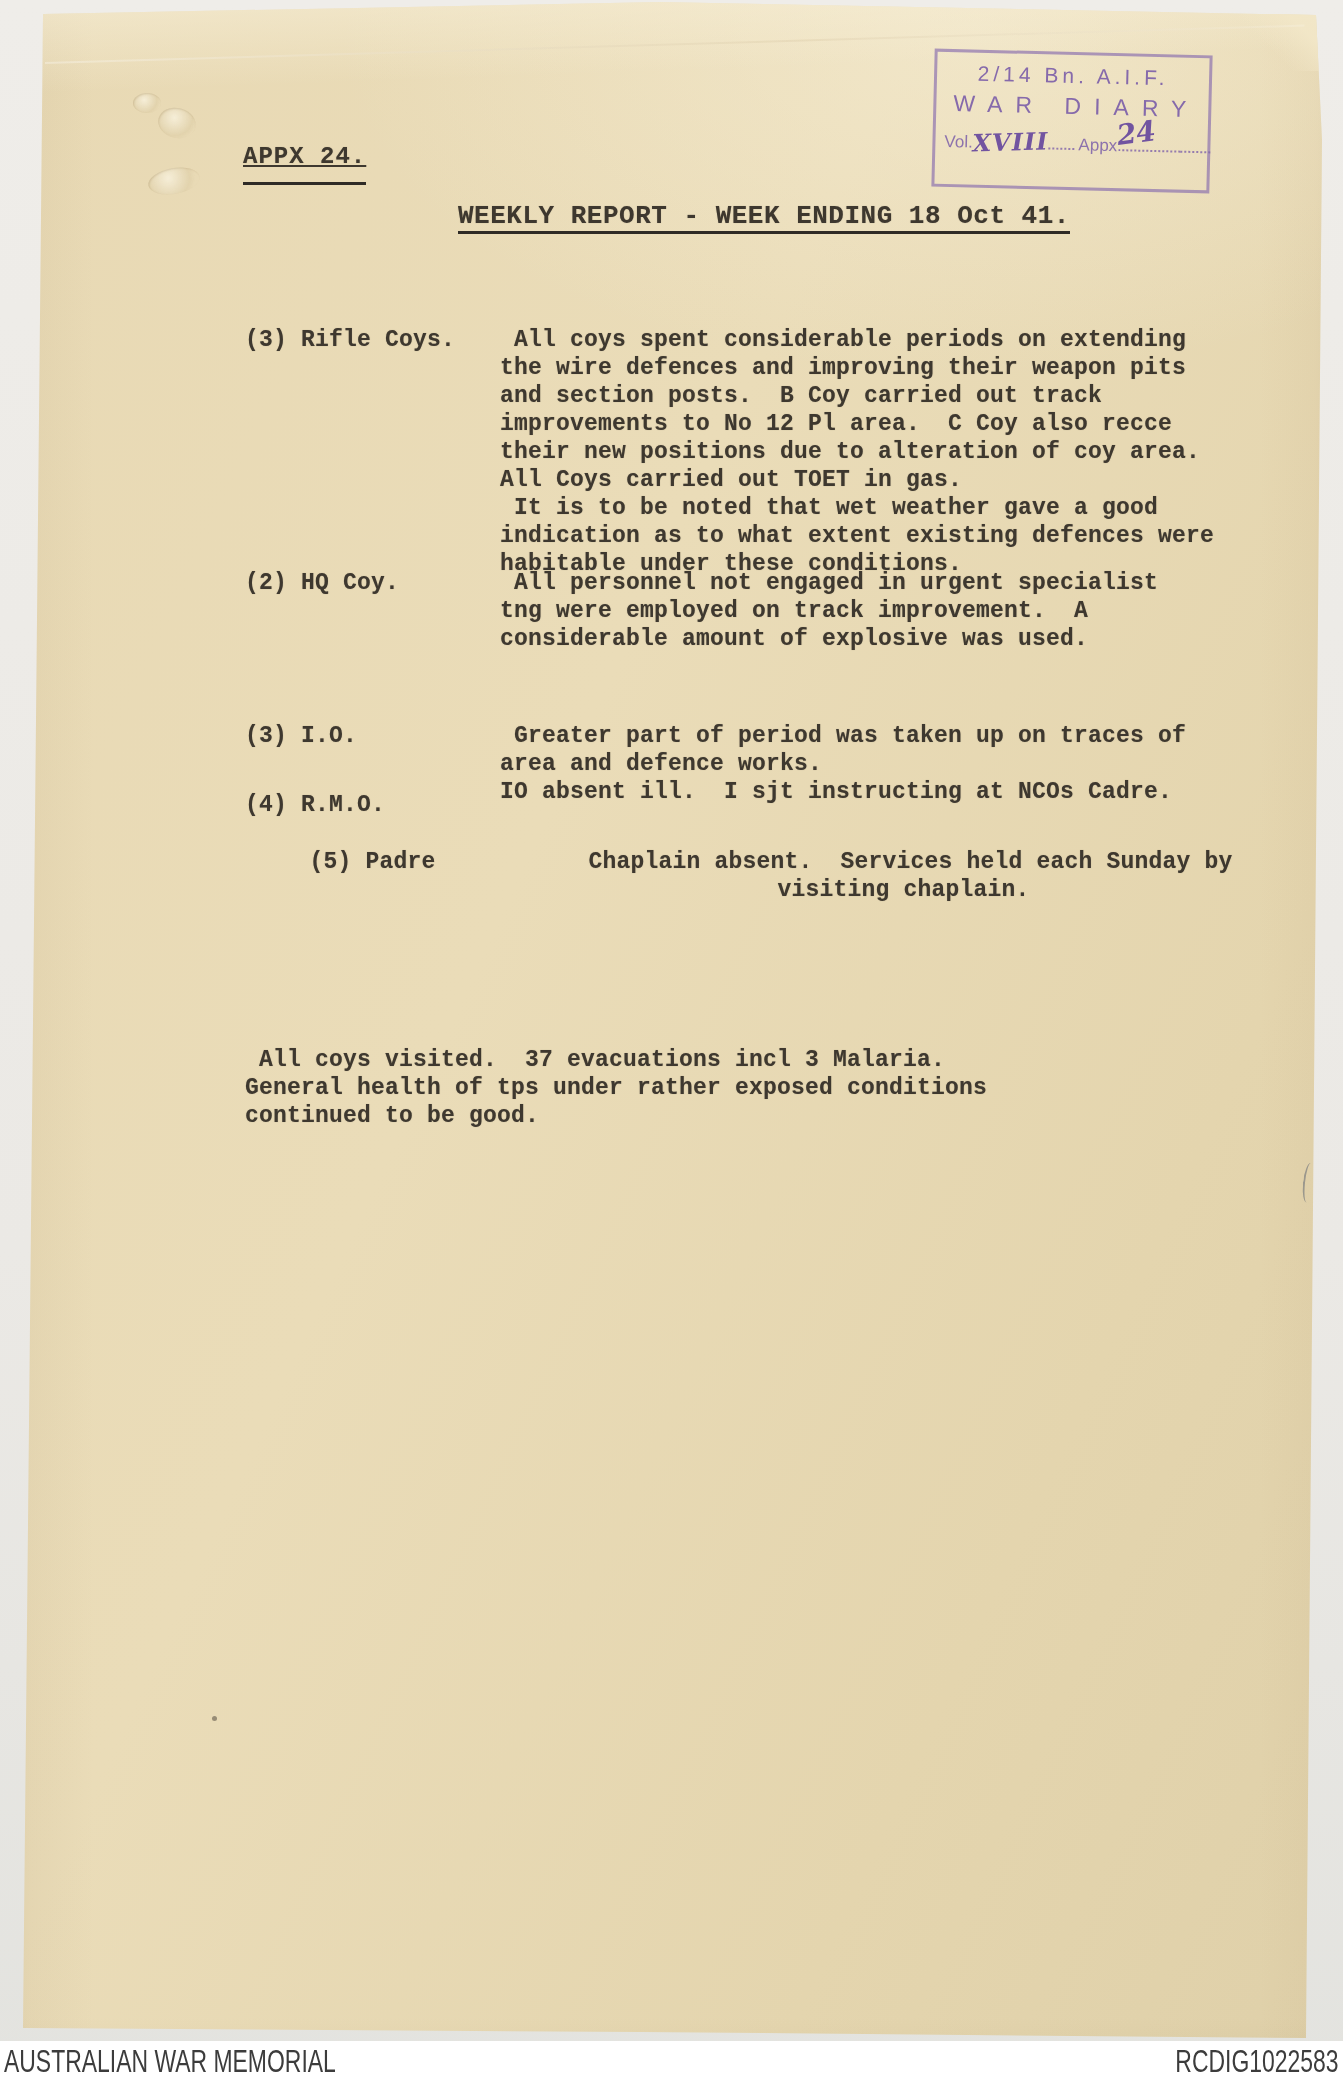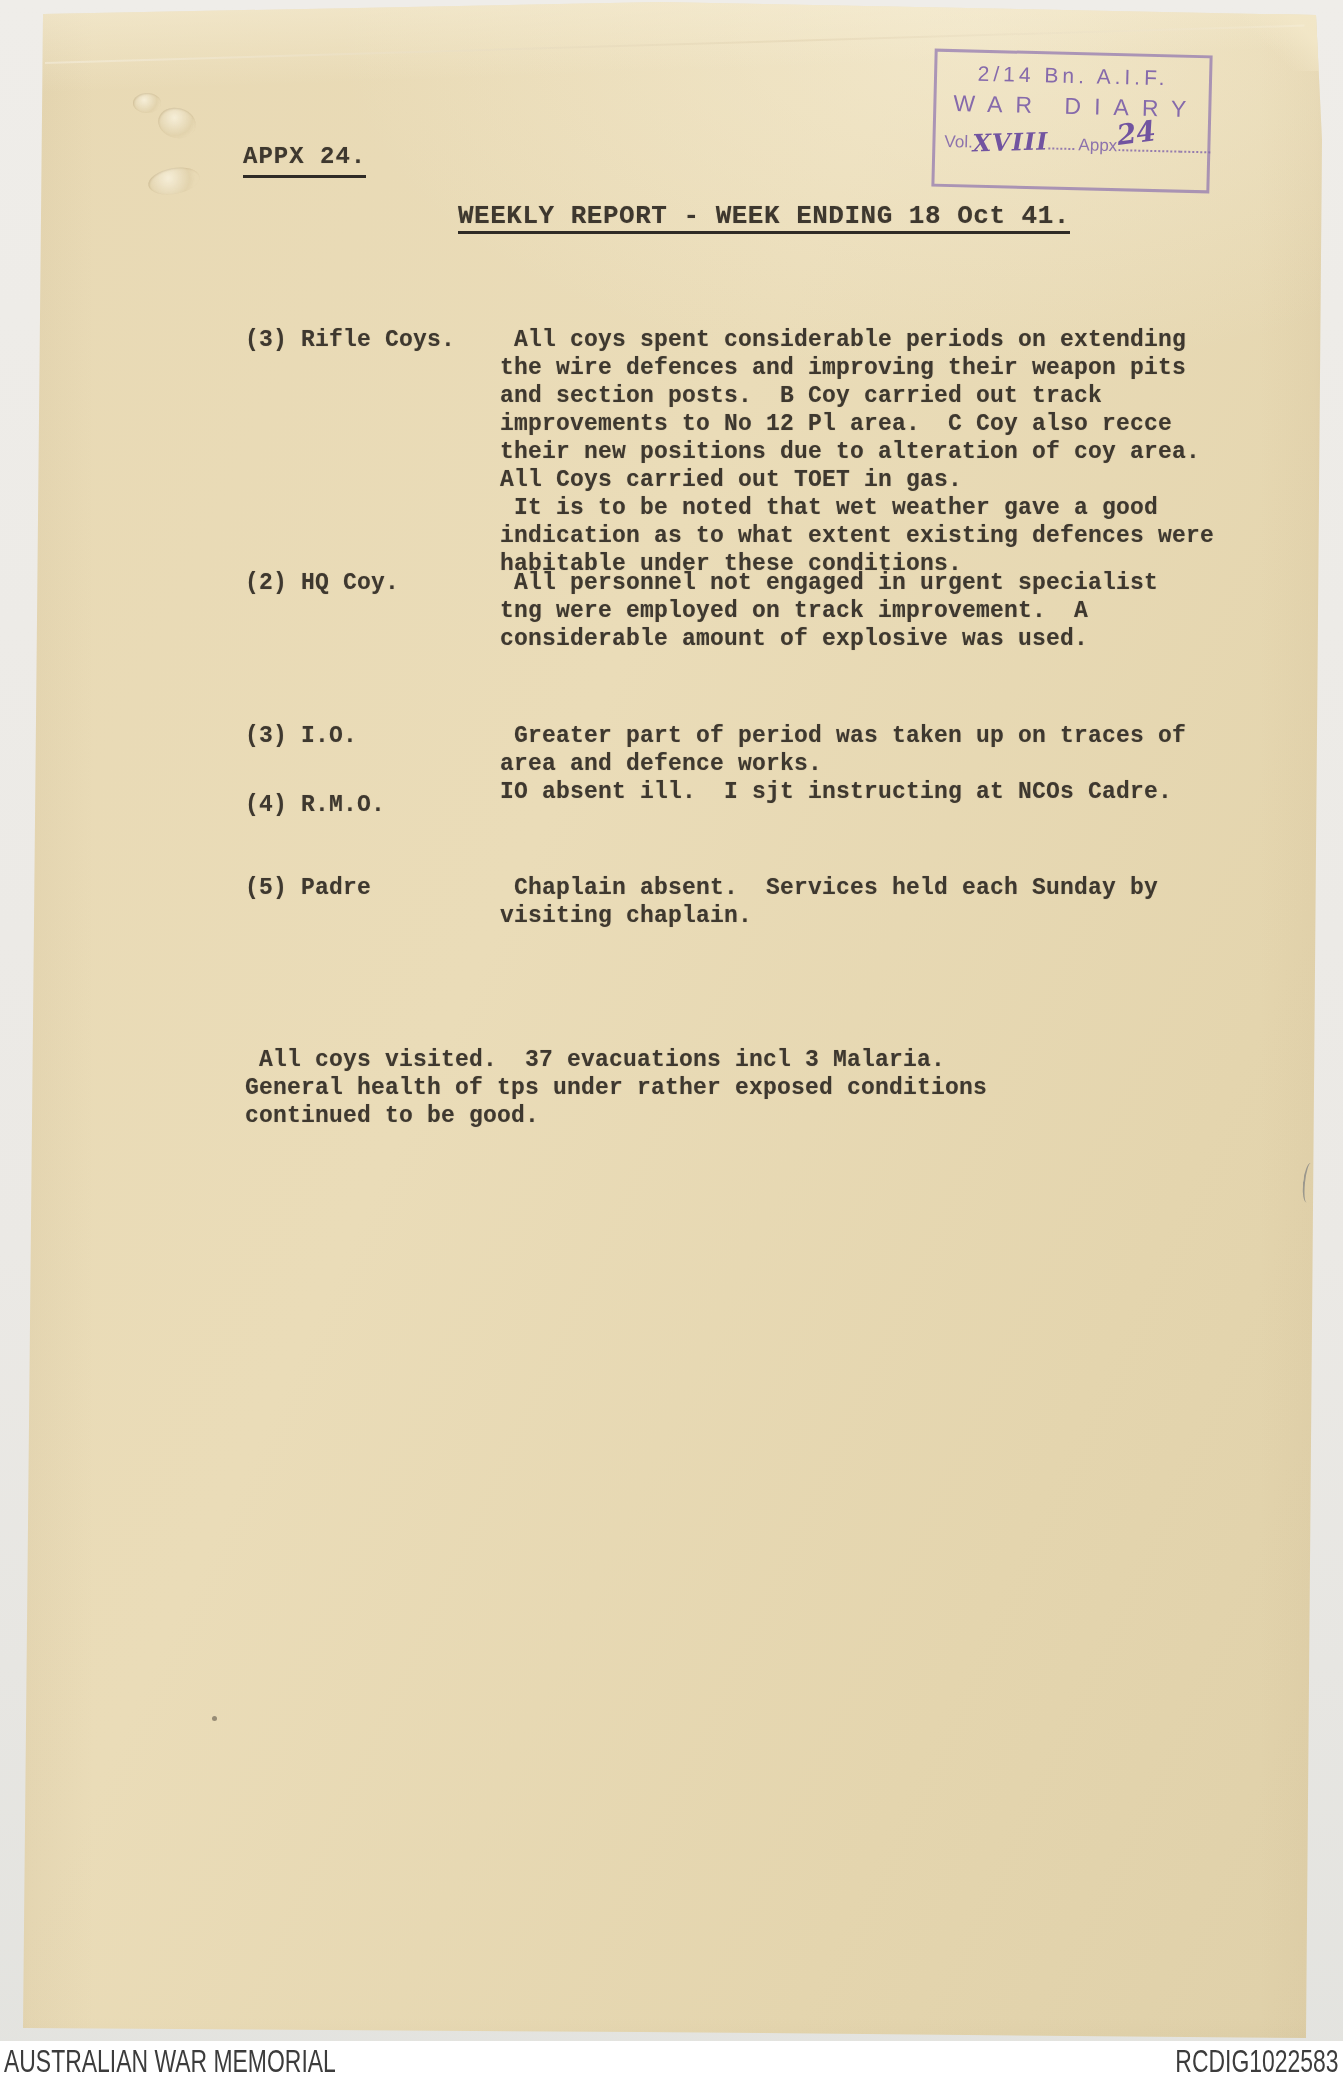--- a/index.html
+++ b/index.html
@@ -49,32 +49,32 @@
 
   
   .type{
     font-family:"Liberation Mono","DejaVu Sans Mono",monospace;
     font-weight:bold;color:#3e382f;
     text-shadow:0 0 1px rgba(62,56,47,0.35);
   }
   .appx{
     position:absolute;left:243px;top:143px;
     font-size:24px;letter-spacing:1px;
-    border-bottom:3px solid #2f2b26;padding-bottom:5px;
+    border-bottom:3px solid #2f2b26;padding-bottom:12px;text-decoration:underline;
   }
   .title{
     position:absolute;left:458px;top:201px;
     font-size:26px;letter-spacing:0.5px;
     border-bottom:3px solid #2f2b26;padding-bottom:0;
     white-space:nowrap;
   }
   .report-item{position:absolute;left:245px;width:1062px;display:flex;align-items:flex-start;}
   .item-label{width:255px;flex:0 0 255px;font-size:23px;letter-spacing:0.2px;line-height:28px;white-space:pre;}
   .item-body{flex:1;font-size:23px;letter-spacing:0.2px;line-height:28px;white-space:pre-wrap;}
-  .i1{top:326px;} .i2{top:569px;} .i3{top:694px;margin-top:28px;} .i4{top:791px;flex-direction:column;} .i5{top:874px;}
+  .i1{top:326px;} .i2{top:569px;} .i3{top:694px;margin-top:28px;} .i4{top:791px;flex-direction:column;} .i5{top:848px;text-align:center;}
 
   
   .stamp{
     position:absolute;left:933px;top:52px;width:272px;height:132px;
     border:3px solid rgba(134,106,174,0.65);
     transform:rotate(1.4deg);
     color:rgba(128,99,170,0.95);
     font-family:"Liberation Sans",sans-serif;
   }
   .stamp-l1{margin-top:9px;text-align:center;font-size:21px;letter-spacing:4px;white-space:nowrap;}

